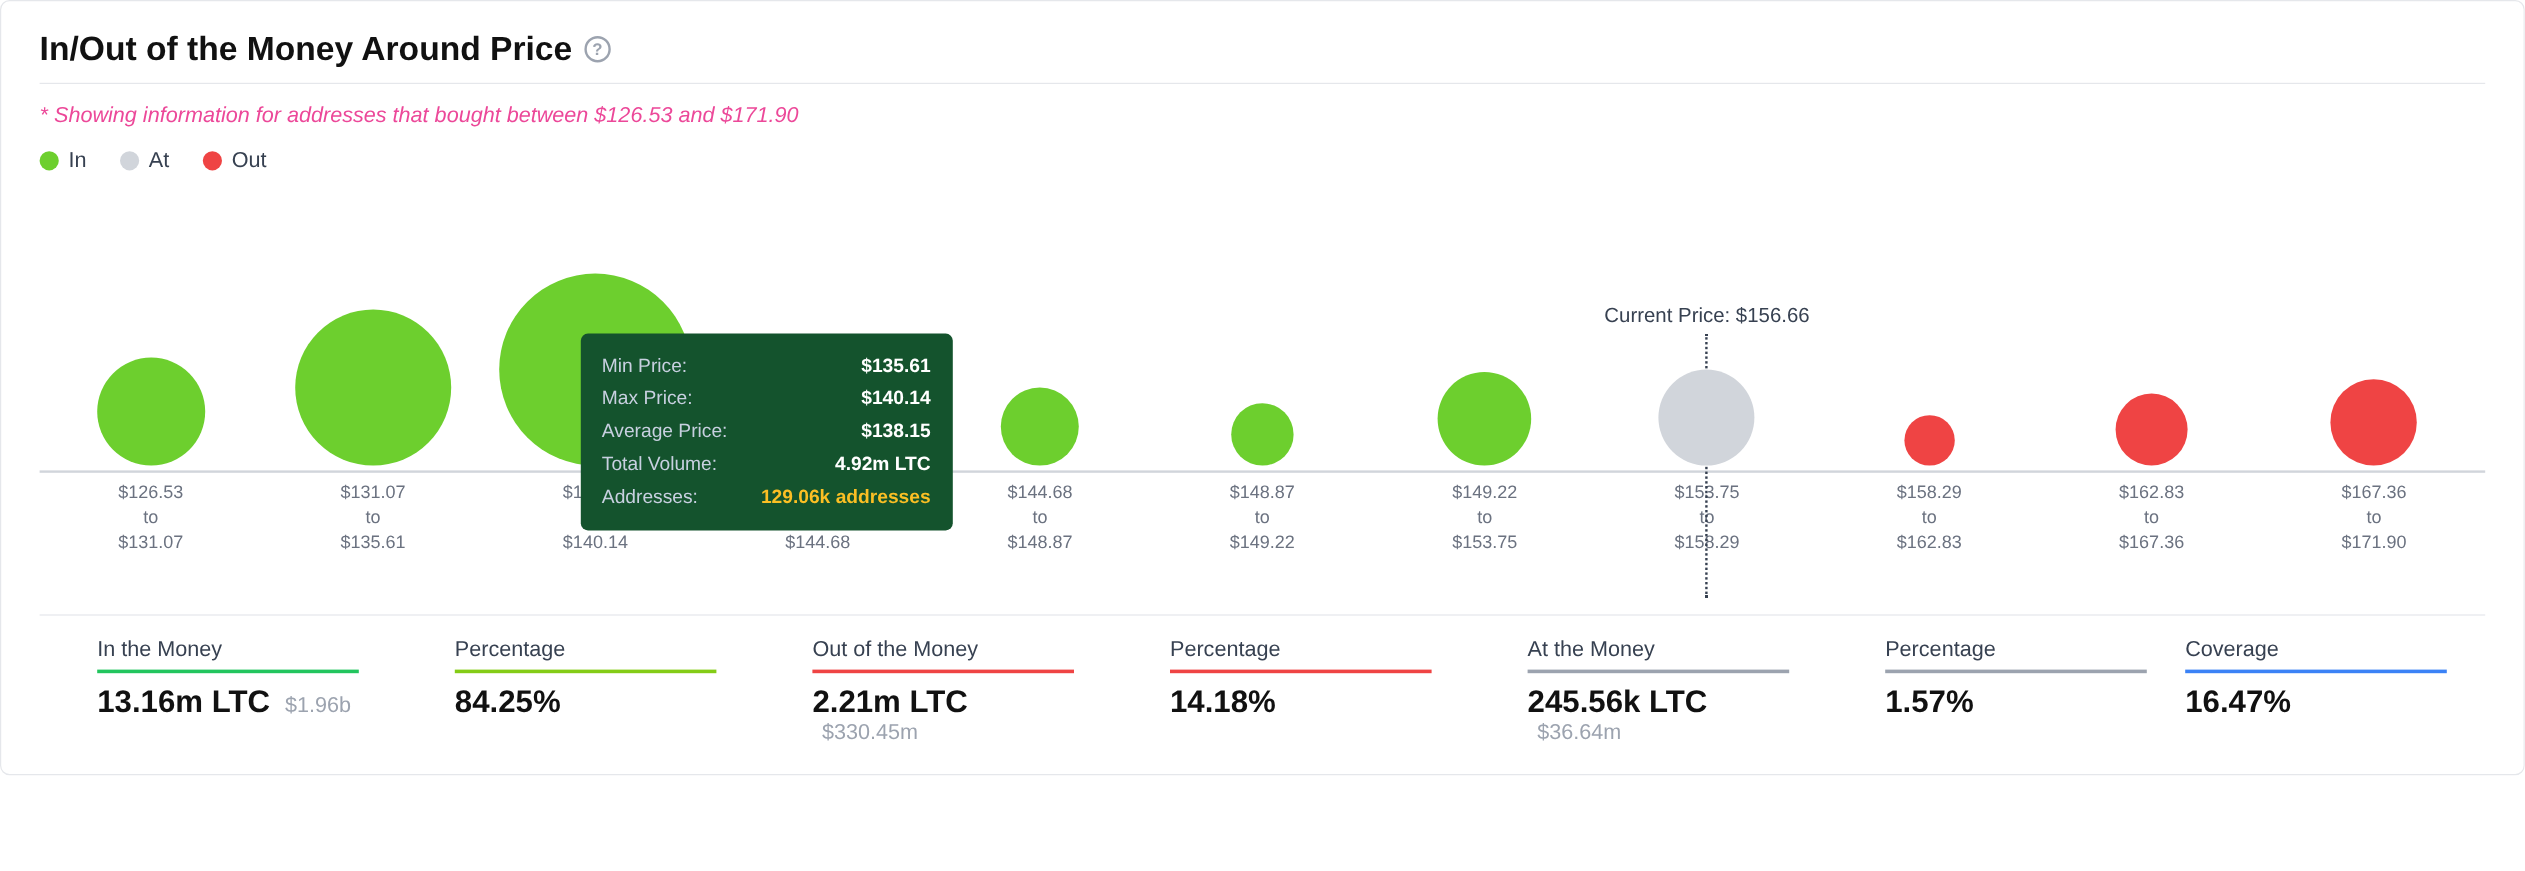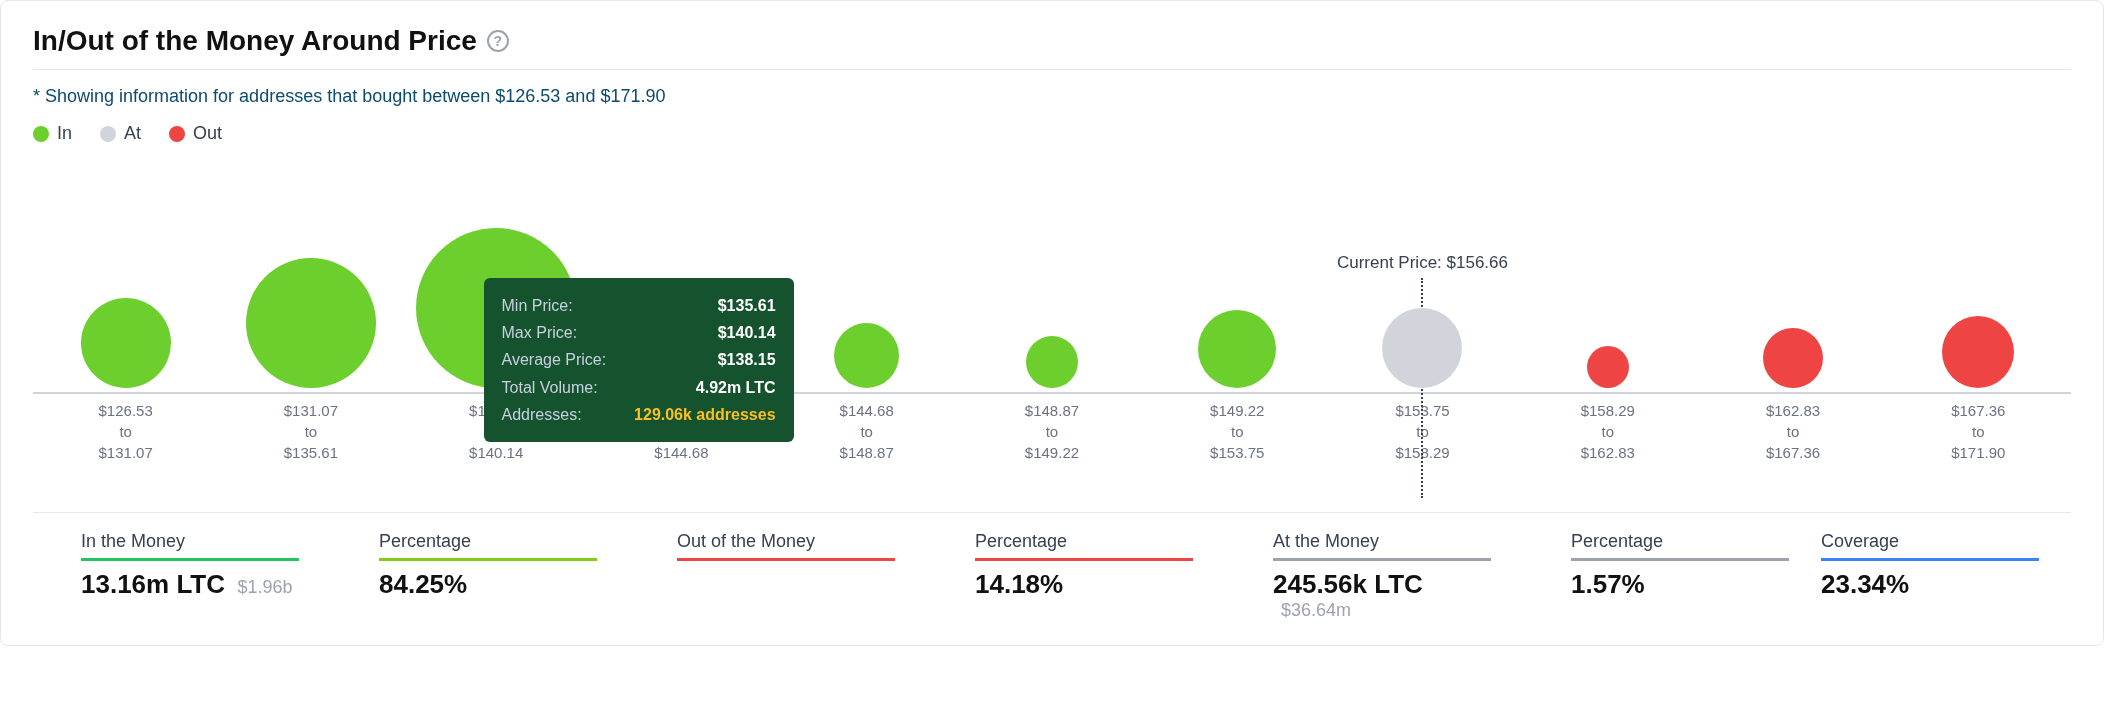--- a/index.html
+++ b/index.html
@@ -59,22 +59,23 @@
       cursor: pointer;
       padding-bottom: 4px;
     }
     .tab.active {
       color: #111;
       border-bottom: 3px solid #111;
       font-weight: 600;
     }
     .subtitle {
       font-size: 18px;
-      color: #0c4a6e;
+      color: #ec4899;
       margin-bottom: 16px;
+      font-style: italic;
     }
     .legend {
       display: flex;
       gap: 28px;
       align-items: center;
       margin-bottom: 24px;
     }
     .legend-item {
       display: flex;
       align-items: center;
@@ -349,34 +350,38 @@
         <span class="stat-value">13.16m LTC</span>
         <span class="stat-secondary">$1.96b</span>
       </div>
     </div>
     <div class="stat-block">
       <div class="stat-label green2">Percentage</div>
       <div class="stat-pct">84.25%</div>
     </div>
     <div class="stat-block">
       <div class="stat-label red">Out of the Money</div>
+      <div>
+        <span class="stat-value">2.21m LTC</span>
+        <span class="stat-secondary">$330.45m</span>
+      </div>
     </div>
     <div class="stat-block">
       <div class="stat-label red">Percentage</div>
       <div class="stat-pct">14.18%</div>
     </div>
     <div class="stat-block">
       <div class="stat-label gray">At the Money</div>
       <div>
         <span class="stat-value">245.56k LTC</span>
         <span class="stat-secondary">$36.64m</span>
       </div>
     </div>
     <div class="stat-block">
       <div class="stat-label gray">Percentage</div>
       <div class="stat-pct">1.57%</div>
     </div>
     <div class="stat-block">
       <div class="stat-label blue">Coverage</div>
-      <div class="stat-pct">23.34%</div>
+      <div class="stat-pct">16.47%</div>
     </div>
   </div>
 </div>
 
 </body></html>

